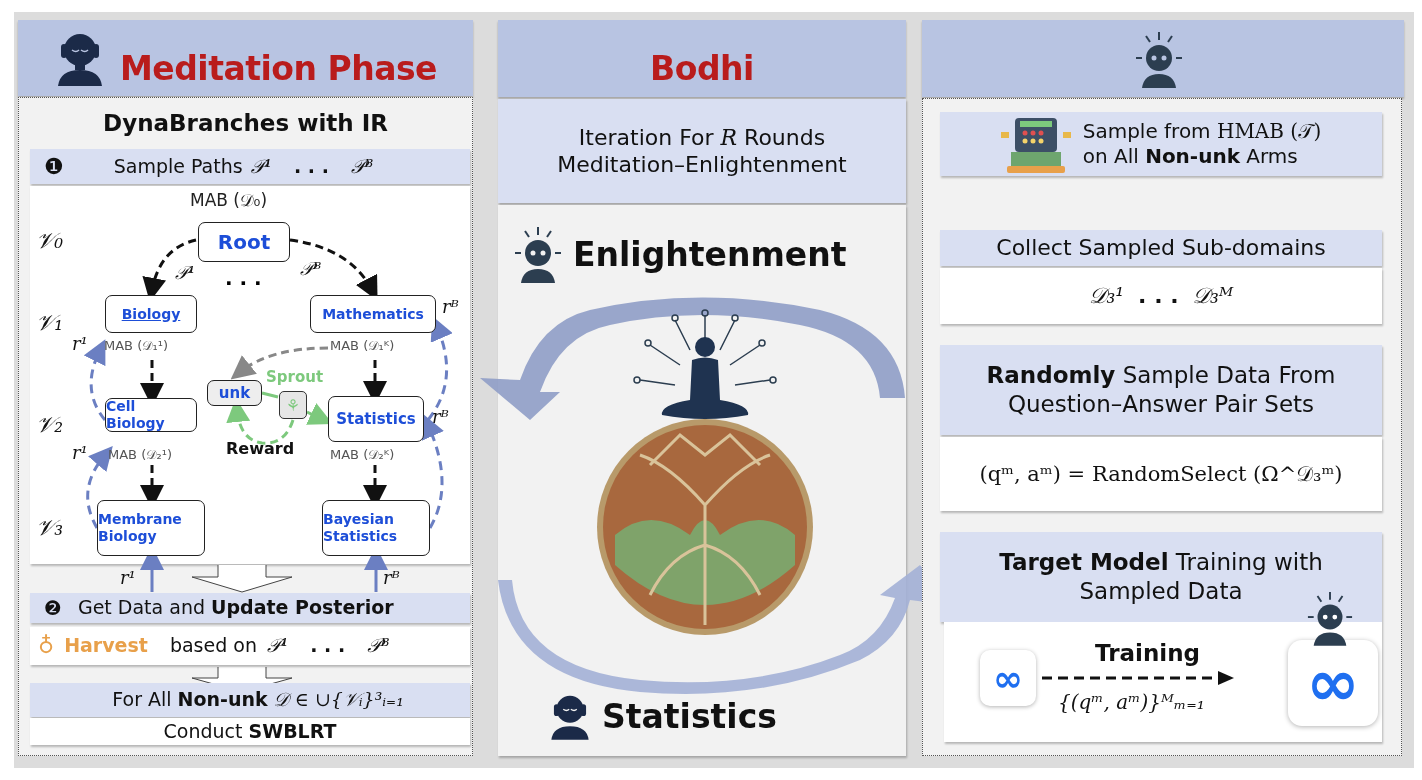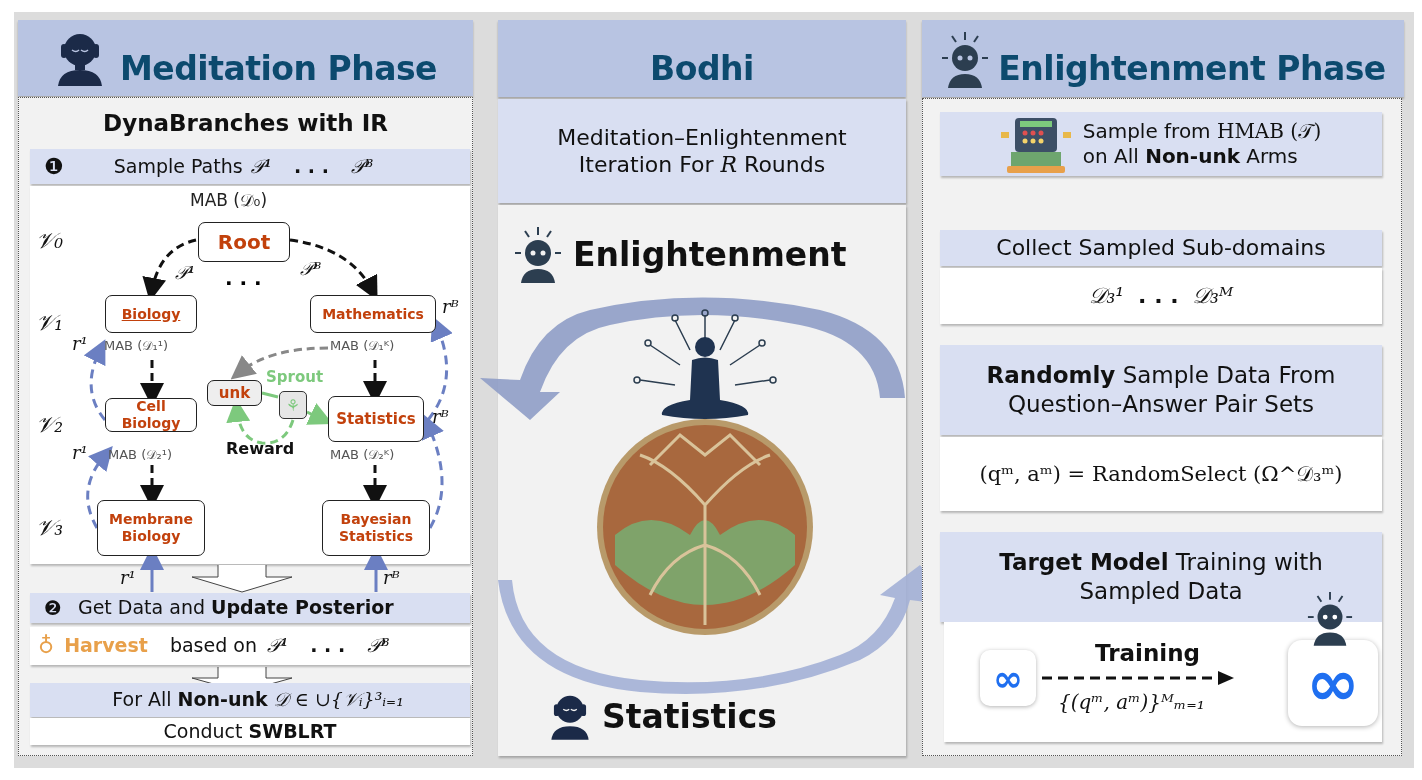--- a/index.html
+++ b/index.html
@@ -1,25 +1,25 @@
 <!DOCTYPE html>
 <html><head>
 <meta charset="utf-8">
 <style>
   * { box-sizing: border-box; margin: 0; padding: 0; }
   body { width: 1422px; height: 780px; background: #ffffff; font-family: "DejaVu Sans", sans-serif; position: relative; overflow: hidden; }
   .outer { position: absolute; left: 14px; top: 12px; width: 1400px; height: 756px; background: #dcdcdc; }
   .panel-head { position: absolute; background: #b8c4e2; display: flex; align-items: center; justify-content: center; box-shadow: 0 2px 2px rgba(0,0,0,0.25); }
-  .panel-head .title { font-weight: bold; font-size: 33px; color: #0c4a6e; letter-spacing: -0.5px; margin-top: 20px; }
+  .panel-head .title { font-weight: bold; font-size: 33px; color: #b91c1c; letter-spacing: -0.5px; margin-top: 20px; }
   .dotted { position: absolute; border: 1px dotted #555; background: #f2f2f2; }
   .bar { position: absolute; background: #d9dff2; display: flex; align-items: center; justify-content: center; font-size: 19px; color: #111; box-shadow: 1px 2px 2px rgba(0,0,0,0.25); text-align: center; line-height: 1.25; }
   .wbar { position: absolute; background: #ffffff; display: flex; align-items: center; justify-content: center; font-size: 19px; color: #111; box-shadow: 1px 2px 2px rgba(0,0,0,0.25); text-align: center; line-height: 1.25; }
   .math { font-family: "DejaVu Serif", serif; font-style: italic; }
   .rm { font-family: "DejaVu Serif", serif; font-style: normal; }
-  .node { position: absolute; background: #fff; border: 1.5px solid #222; border-radius: 7px; display: flex; align-items: center; justify-content: center; text-align: center; font-weight: bold; font-size: 14px; line-height: 1.2; color: #c2410c; }
+  .node { position: absolute; background: #fff; border: 1.5px solid #222; border-radius: 7px; display: flex; align-items: center; justify-content: center; font-weight: bold; font-size: 14px; line-height: 1.2; color: #1d4ed8; }
   .lbl { position: absolute; font-size: 13px; color: #555; white-space: nowrap; }
   .vlbl { position: absolute; font-family: "DejaVu Serif", serif; font-style: italic; font-size: 22px; color: #111; }
   .rlbl { position: absolute; font-family: "DejaVu Serif", serif; font-style: italic; font-size: 18px; color: #111; }
   .big-label { position: absolute; display: flex; align-items: center; gap: 10px; font-weight: bold; font-size: 33px; color: #111; }
   svg { position: absolute; overflow: visible; }
 </style>
 </head>
 <body>
 
 <div class="outer"></div>
@@ -150,26 +150,26 @@
 </div>
 <div class="wbar" style="left:30px; top:718px; width:440px; height:27px;">
   <span style="margin-right:6px;">Conduct</span>
   <b>SWBLRT</b>
 </div>
 
 <div class="panel-head" style="left:498px; top:20px; width:408px; height:77px;">
   <span class="title">Bodhi</span>
 </div>
 <div class="bar" style="left:498px; top:99px; width:408px; height:104px; flex-direction:column; font-size:22px;">
-  <span>Meditation–Enlightenment</span>
   <span>
     <span>Iteration For</span>
     <span class="math">R</span>
     <span>Rounds</span>
   </span>
+  <span>Meditation–Enlightenment</span>
 </div>
 <div style="position:absolute; left:498px; top:205px; width:408px; height:551px; background:#f2f2f2; box-shadow:1px 2px 2px rgba(0,0,0,0.25);"></div>
 
 <div class="big-label" style="left:513px; top:225px;">
   <svg style="position:relative; width:50px; height:58px;" viewBox="0 0 50 58">
     <g stroke="#2c3e50" stroke-width="2">
         <line x1="25" y1="2" x2="25" y2="10"></line>
         <line x1="12" y1="6" x2="16" y2="12"></line>
         <line x1="38" y1="6" x2="34" y2="12"></line>
         <line x1="2" y1="28" x2="8" y2="28"></line>
@@ -228,21 +228,20 @@
         <line x1="12" y1="6" x2="16" y2="12"></line>
         <line x1="38" y1="6" x2="34" y2="12"></line>
         <line x1="2" y1="28" x2="8" y2="28"></line>
         <line x1="42" y1="28" x2="48" y2="28"></line>
       </g>
     <circle cx="25" cy="28" r="13" fill="#2c3e50"></circle>
     <circle cx="20" cy="28" r="2.5" fill="#b8c4e2"></circle>
       <circle cx="30" cy="28" r="2.5" fill="#b8c4e2"></circle>
     <path d="M8 58 Q10 44 25 44 Q40 44 42 58 Z" fill="#2c3e50"></path>
   </svg>
-  <span class="title">Enlightenment Phase</span>
 </div>
 <div class="dotted" style="left:922px; top:98px; width:480px; height:658px;"></div>
 
 <div class="bar" style="left:940px; top:112px; width:442px; height:64px; font-size:20px;">
   <svg style="position:relative; width:70px; height:60px; margin-right:12px;" viewBox="0 0 70 60">
     <rect x="0" y="18" width="8" height="6" fill="#e8b84a"></rect>
       <rect x="62" y="18" width="8" height="6" fill="#e8b84a"></rect>
     <rect x="14" y="4" width="42" height="34" rx="4" fill="#3d4f66"></rect>
     <rect x="19" y="7" width="32" height="6" fill="#7dc97d"></rect>
     <circle cx="24" cy="19" r="2.5" fill="#e05050"></circle>

